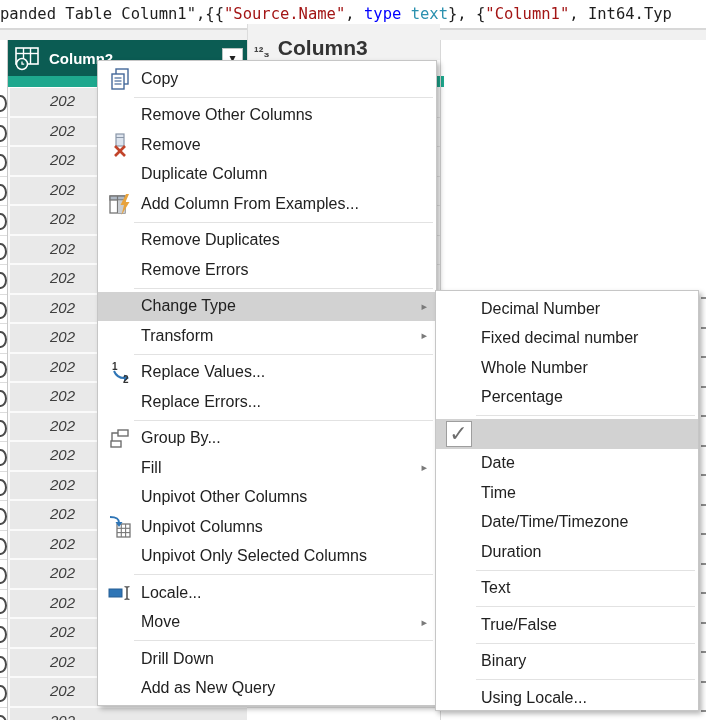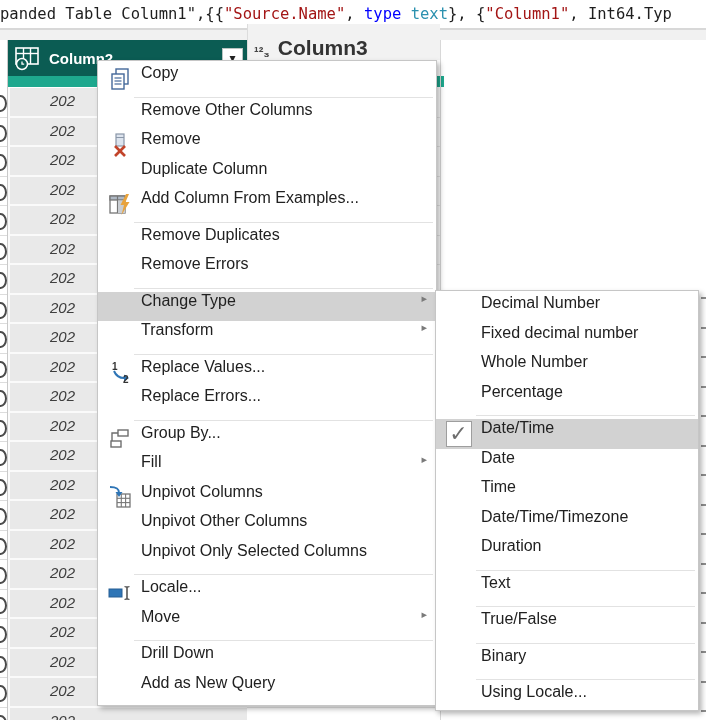--- a/index.html
+++ b/index.html
@@ -45,21 +45,21 @@
   .cell3{height:29.5px;background:#fff;border-bottom:1px solid #e8e8e8}
   .table-right-edge{position:absolute;left:440px;top:40px;width:1px;height:680px;background:#d8d8d8}
   .row-ticks{position:absolute;left:701px;top:297px;width:5px;height:420px;
     background:repeating-linear-gradient(to bottom,#8f8f8f 0 2px,transparent 2px 29.5px)}
 
   
   .menu{position:absolute;background:#fff;border:1px solid var(--menu-border);
     box-shadow:3px 3px 5px rgba(0,0,0,.28);padding-top:3px}
   .menu-1{left:97px;top:60px;width:340px;height:646px;z-index:10}
   .menu-2{left:435px;top:290px;width:264px;height:421px;z-index:11}
-  .mi{height:29.5px;display:flex;font-size:16px;color:var(--menu-text)}
+  .mi{height:29.5px;display:flex;align-items:center;font-size:16px;color:var(--menu-text)}
   .mi .gutter{flex:0 0 43px;display:flex;align-items:center;justify-content:center}
   .menu-2 .mi .gutter{flex:0 0 45px}
   .mi .lbl{flex:1;white-space:nowrap;overflow:hidden}
   .mi .arrow{flex:0 0 auto;margin-right:9px;color:#7a7a7a;font-size:11px}
   .mi.hl{background:var(--menu-highlight)}
   .msep{height:1px;background:#e2e2e2;margin:3px 3px 3px 36px}
   .menu-2 .msep{margin-left:40px}
   .checkbox{width:26px;height:26px;background:#fff;border:1px solid #9e9e9e;
     display:flex;align-items:center;justify-content:center;color:#6e6e6e;
     font-size:22px;font-weight:bold;line-height:1}
@@ -288,41 +288,41 @@
     <span class="lbl">Group By...</span>
   </div>
 
   <div class="mi">
     <span class="gutter"></span>
       <span class="lbl">Fill</span>
     <span class="arrow">▸</span>
   </div>
 
   <div class="mi">
+    <span class="gutter"></span>
+      <span class="lbl">Unpivot Other Columns</span>
+  </div>
+
+  <div class="mi">
     <span class="gutter">
         <svg class="icon-svg" width="24" height="24" viewBox="0 0 24 24">
       <rect x="9" y="9" width="13" height="13" fill="#fff" stroke="#777" stroke-width="1.3"></rect>
       <line x1="9" y1="13.3" x2="22" y2="13.3" stroke="#777" stroke-width="1.1"></line>
       <line x1="9" y1="17.6" x2="22" y2="17.6" stroke="#777" stroke-width="1.1"></line>
       <line x1="13.3" y1="9" x2="13.3" y2="22" stroke="#777" stroke-width="1.1"></line>
       <line x1="17.6" y1="9" x2="17.6" y2="22" stroke="#777" stroke-width="1.1"></line>
       <path d="M2 2 C9 2 11 4 11 8" fill="none" stroke="#2e75b6" stroke-width="2"></path>
       <polygon points="7.5,7 14.5,7 11,12" fill="#2e75b6"></polygon>
     </svg>
       </span>
     <span class="lbl">Unpivot Columns</span>
   </div>
 
   <div class="mi">
     <span class="gutter"></span>
-      <span class="lbl">Unpivot Other Columns</span>
-  </div>
-
-  <div class="mi">
-    <span class="gutter"></span>
       <span class="lbl">Unpivot Only Selected Columns</span>
   </div>
 
   <div class="msep"></div>
 
   <div class="mi">
     <span class="gutter">
         <svg class="icon-svg" width="26" height="24" viewBox="0 0 26 24">
       <rect x="2" y="8" width="13" height="8" fill="#2e75b6" stroke="#265f94" stroke-width="1"></rect>
       <line x1="20" y1="6" x2="20" y2="18" stroke="#555" stroke-width="1.6"></line>
@@ -368,21 +368,20 @@
     <span class="gutter"></span>
       <span class="lbl">Percentage</span>
   </div>
   <div class="msep"></div>
   <div class="mi hl">
     <span class="gutter">
         <span class="checkbox">
           <span>✓</span>
         </span>
       </span>
-    <span class="lbl">Date/Time</span>
   </div>
   <div class="mi">
     <span class="gutter"></span>
       <span class="lbl">Date</span>
   </div>
   <div class="mi">
     <span class="gutter"></span>
       <span class="lbl">Time</span>
   </div>
   <div class="mi">

